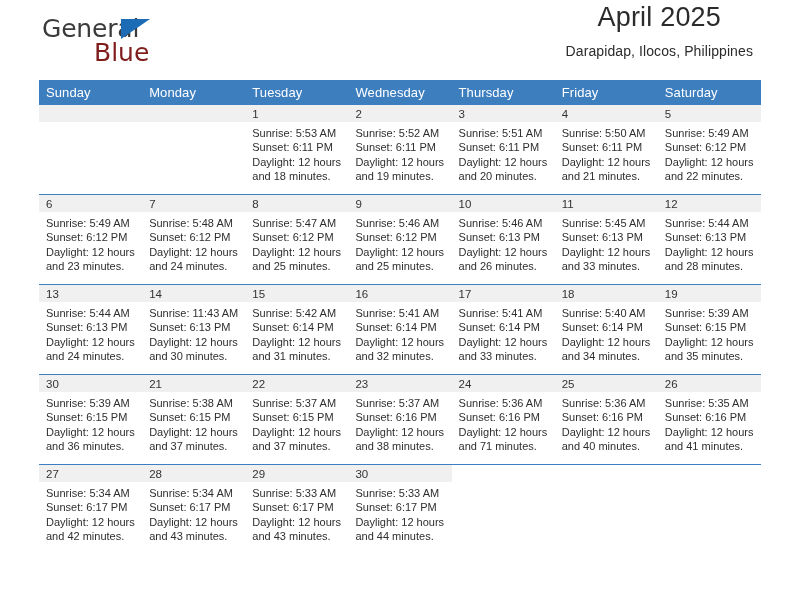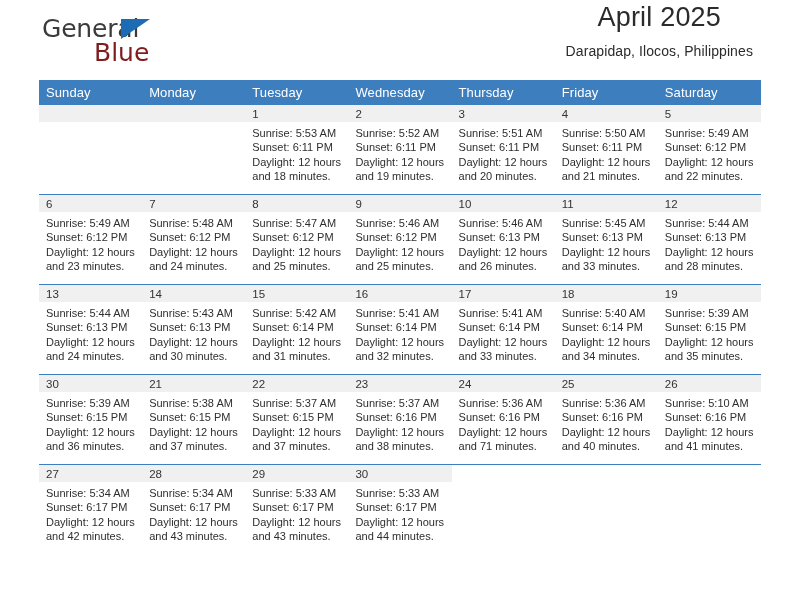--- a/index.html
+++ b/index.html
@@ -337,21 +337,21 @@
                 <div>Sunset: 6:13 PM</div>
                 <div>Daylight: 12 hours</div>
                 <div>and 24 minutes.</div>
               </div>
             </div>
           </td>
           <td>
             <div class="cell filled">
               <div class="daynum-band">14</div>
               <div class="info">
-                <div>Sunrise: 5:43 AM</div>
+                <div>Sunrise: 11:43 AM</div>
                 <div>Sunset: 6:13 PM</div>
                 <div>Daylight: 12 hours</div>
                 <div>and 30 minutes.</div>
               </div>
             </div>
           </td>
           <td>
             <div class="cell filled">
               <div class="daynum-band">15</div>
               <div class="info">
@@ -471,21 +471,21 @@
                 <div>Sunset: 6:16 PM</div>
                 <div>Daylight: 12 hours</div>
                 <div>and 40 minutes.</div>
               </div>
             </div>
           </td>
           <td>
             <div class="cell filled">
               <div class="daynum-band">26</div>
               <div class="info">
-                <div>Sunrise: 5:10 AM</div>
+                <div>Sunrise: 5:35 AM</div>
                 <div>Sunset: 6:16 PM</div>
                 <div>Daylight: 12 hours</div>
                 <div>and 41 minutes.</div>
               </div>
             </div>
           </td>
         </tr>
         <tr class="week">
           <td>
             <div class="cell filled">

